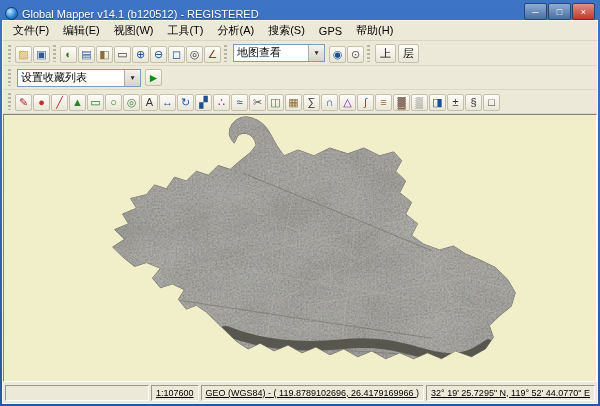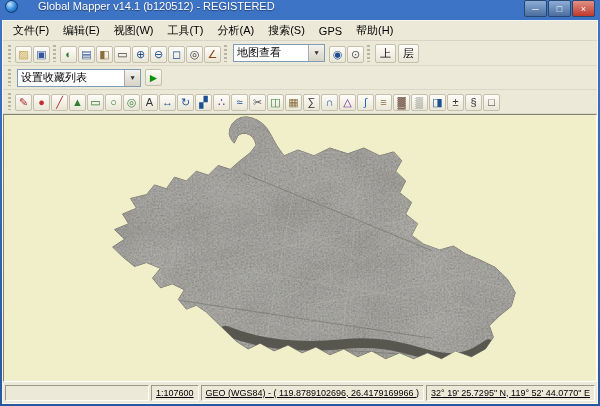--- a/index.html
+++ b/index.html
@@ -1,19 +1,19 @@
 <!DOCTYPE html>
 <html><head>
 <meta charset="utf-8">
 <style>
   html,body{margin:0;padding:0;background:#d4d0c8;font-family:"Liberation Sans",sans-serif;}
   .window{width:600px;height:406px;box-sizing:border-box;display:flex;flex-direction:column;
           background:linear-gradient(#3d74c6,#27599f);padding:0 2px 2px;overflow:hidden;}
   
-  .titlebar{height:20px;flex:0 0 20px;display:flex;align-items:flex-start;gap:20px;padding:0 3px;color:#fff;}
+  .titlebar{height:20px;flex:0 0 20px;display:flex;align-items:flex-end;gap:4px;padding:0 3px;color:#fff;}
   .appicon{width:13px;height:13px;border-radius:50%;flex:0 0 13px;
            background:radial-gradient(circle at 35% 30%, #c4e6ff, #2e86d6 55%, #164a8e);
            border:1px solid #0d3a73;box-sizing:border-box;}
   .title{flex:1;font-size:11px;white-space:nowrap;overflow:hidden;text-shadow:0 1px 1px rgba(0,0,0,.45);}
   .wbtns{display:flex;}
   .wbtn{width:21px;height:15px;margin-left:1px;display:flex;align-items:center;justify-content:center;
         font-size:9px;color:#fff;background:linear-gradient(#8cadd6,#4a6e9e);
         border:1px solid #28476f;border-radius:2px;cursor:default;}
   .wbtn.close{background:linear-gradient(#e09184,#c0392b);}
   

